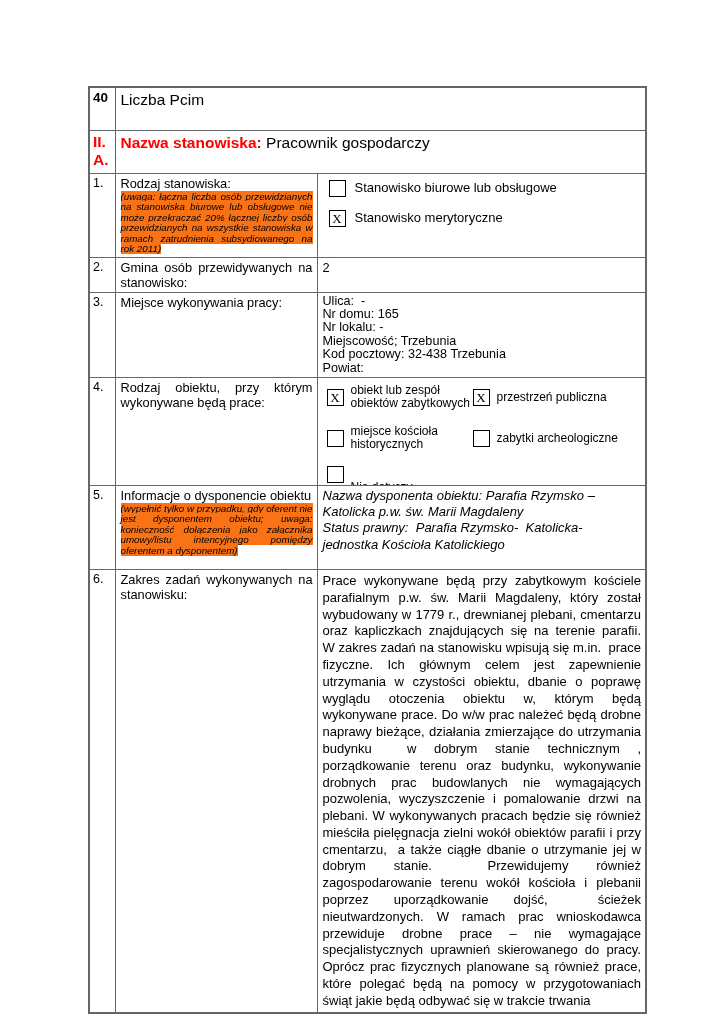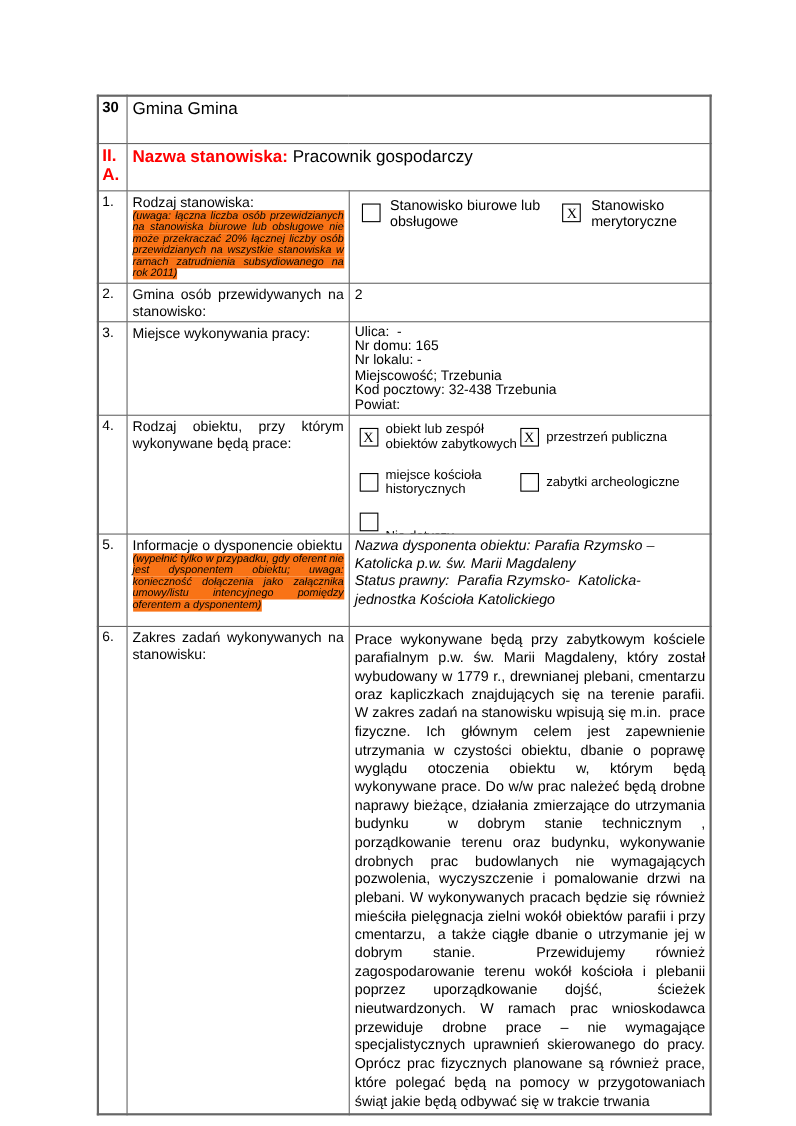--- a/index.html
+++ b/index.html
@@ -19,21 +19,21 @@
   .big{font-size:15.5px;line-height:19px;}
   .red{color:#ff0000;font-weight:bold;}
   .sec-num div{color:#ff0000;font-weight:bold;font-size:15.5px;line-height:18px;}
   .label{font-size:12.8px;line-height:15px;text-align:justify;}
   .note{font-size:9.8px;line-height:10.5px;font-style:italic;text-align:justify;margin-top:1px;}
   .note .hl{background:#f97316;}
   .val{font-size:12.8px;line-height:15px;}
   .addr div{font-size:12.6px;line-height:13.4px;white-space:pre-wrap;}
   .disp div{font-size:13px;line-height:16.2px;white-space:pre-wrap;font-style:italic;}
   .para{font-size:13px;line-height:16.8px;text-align:justify;white-space:pre-wrap;padding-top:1px;}
-  .opts1{display:flex;gap:13px;padding-top:4px;padding-left:6px;}
+  .opts1{display:flex;flex-direction:column;gap:13px;padding-top:4px;padding-left:6px;}
   .opt{display:flex;gap:9px;align-items:center;}
   .opt-label{font-size:13px;line-height:14px;}
   .cbx{width:17px;height:17px;border:1.6px solid #000;display:flex;align-items:center;
        justify-content:center;flex:none;background:#fff;box-sizing:border-box;}
   .mark{font-family:"Liberation Serif","DejaVu Serif",serif;font-size:13px;line-height:1;}
   .grid4{display:grid;grid-template-columns:146px 1fr;row-gap:14px;padding-top:4px;padding-left:4px;}
   .grid4 .opt{gap:7px;}
   .grid4 .opt-label{font-size:12px;line-height:13.5px;}
   .opt.nie{align-items:flex-end;}
   .opt.nie .opt-label{position:relative;top:12px;}
@@ -44,22 +44,22 @@
 <div class="page">
   <table class="form">
     <colgroup>
         <col style="width:26px">
         <col style="width:202px">
         <col style="width:329px">
       </colgroup>
 
     <tbody>
         <tr class="r60" style="height:43px">
-      <td class="num">30</td>
-      <td colspan="2" class="big">Gmina Gmina</td>
+      <td class="num">40</td>
+      <td colspan="2" class="big">Liczba Pcim</td>
     </tr>
 
     <tr style="height:43px">
       <td class="num sec-num">
         <div>II.</div>
         <div>A.</div>
       </td>
       <td colspan="2" class="big">
         <span class="red">Nazwa stanowiska:</span>
         <span>Pracownik gospodarczy</span>

